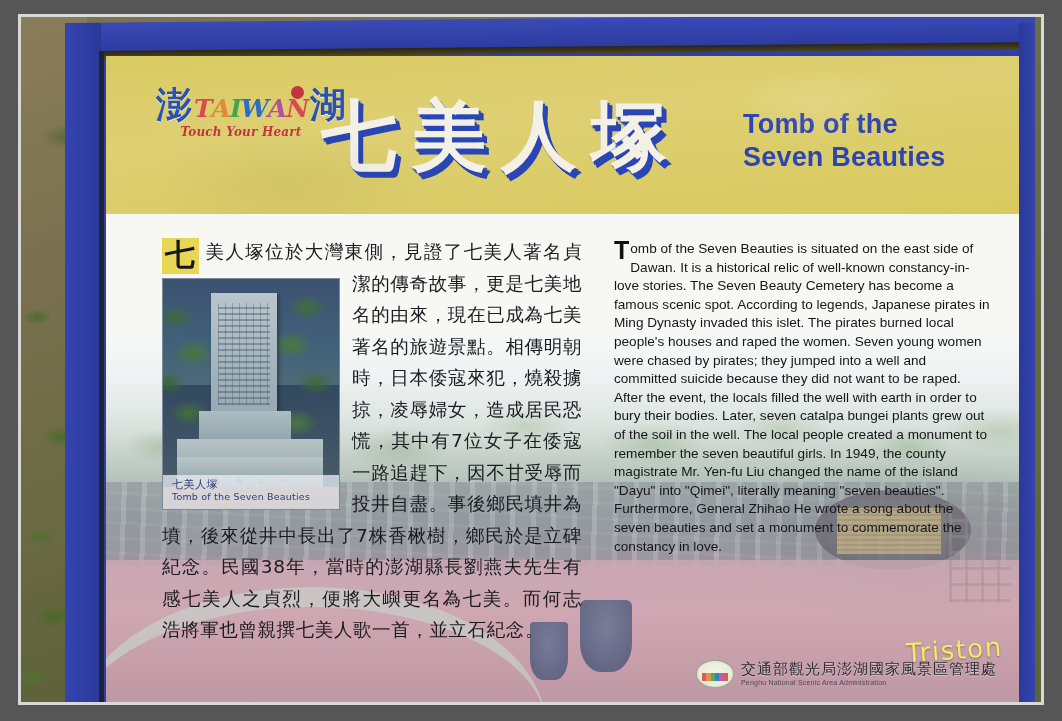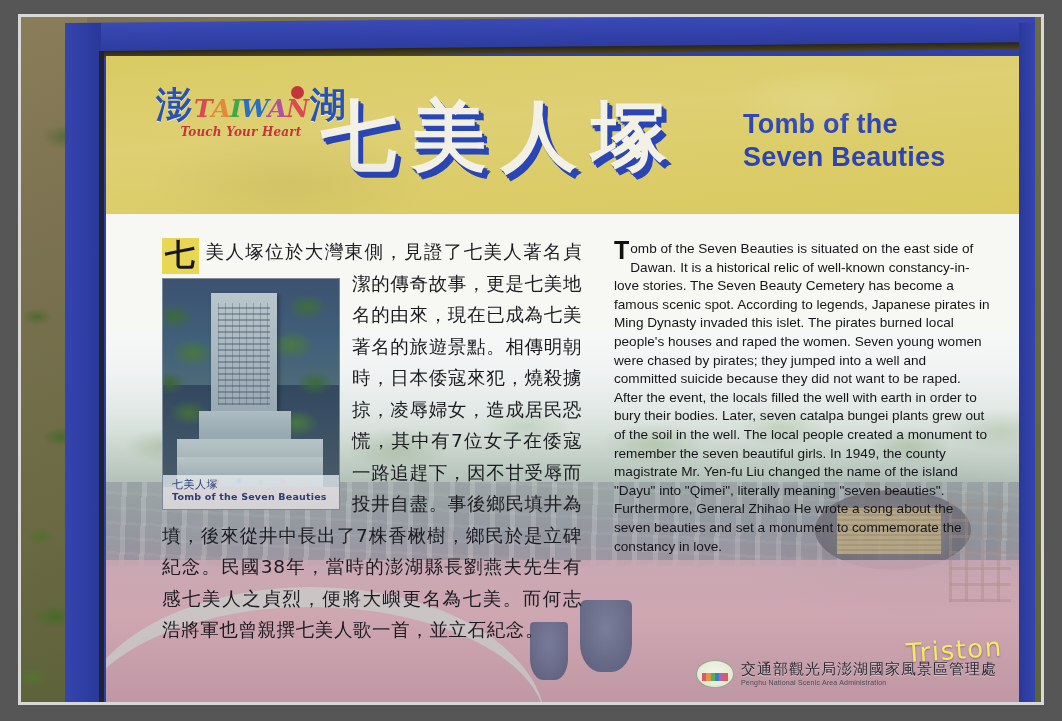--- a/index.html
+++ b/index.html
@@ -322,21 +322,21 @@
   #ip-caption{
     position:absolute;left:0;bottom:0;width:100%;height:34px;
     background:rgba(228,232,238,.80);
     padding:3px 0 0 9px;box-sizing:border-box;
   }
   #ip-cap-cn{
     font-family:"DejaVu Sans",sans-serif;
     font-size:11px;line-height:13px;color:#2d3d74;letter-spacing:.5px;
   }
   #ip-cap-en{
-    font-size:9.5px;line-height:12px;color:#2d3d74;letter-spacing:.2px;font-weight:bold;
+    font-size:9.5px;line-height:12px;color:#2d3d74;letter-spacing:.2px;
   }
 
   
   #text-en{
     position:absolute;left:508px;right:28px;top:26px;
     font-size:13.6px;line-height:18.6px;color:#16161a;
     text-align:left;
   }
   #en-drop{
     float:left;font-size:25px;line-height:19px;font-weight:700;

